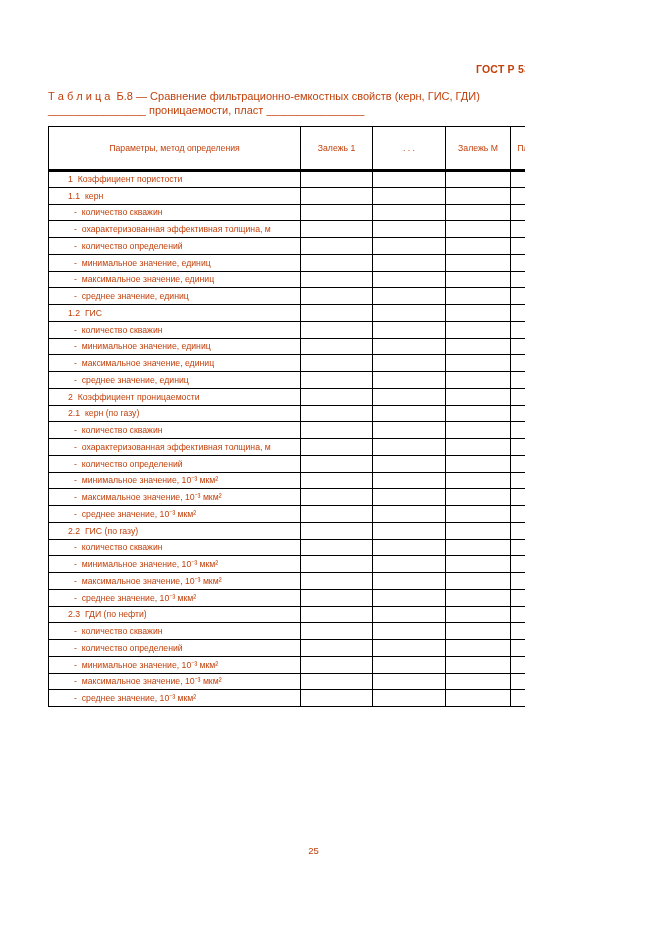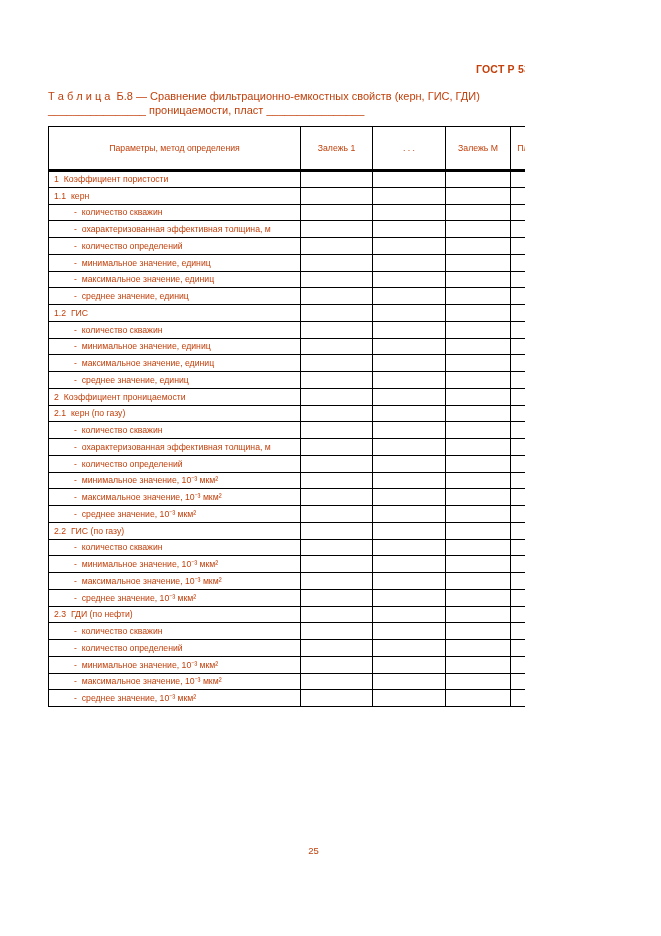--- a/index.html
+++ b/index.html
@@ -54,21 +54,21 @@
     white-space: pre;
   }
   .gost-table td {
     border: 1px solid #000;
     height: 16.75px;
     font-size: 8.7px;
     vertical-align: middle;
     padding: 0;
   }
   .gost-table td.cell-param span { white-space: pre; display: inline-block; }
-  .row-section td.cell-param { padding-left: 5px; }
+  .row-section td.cell-param { padding-left: 19px; }
   .row-item td.cell-param { padding-left: 25px; }
   .page-number {
     position: absolute;
     top: 845px;
     left: 48px;
     width: 535px;
     text-align: center;
     font-size: 9.5px;
     padding-right: 4px;
   }

